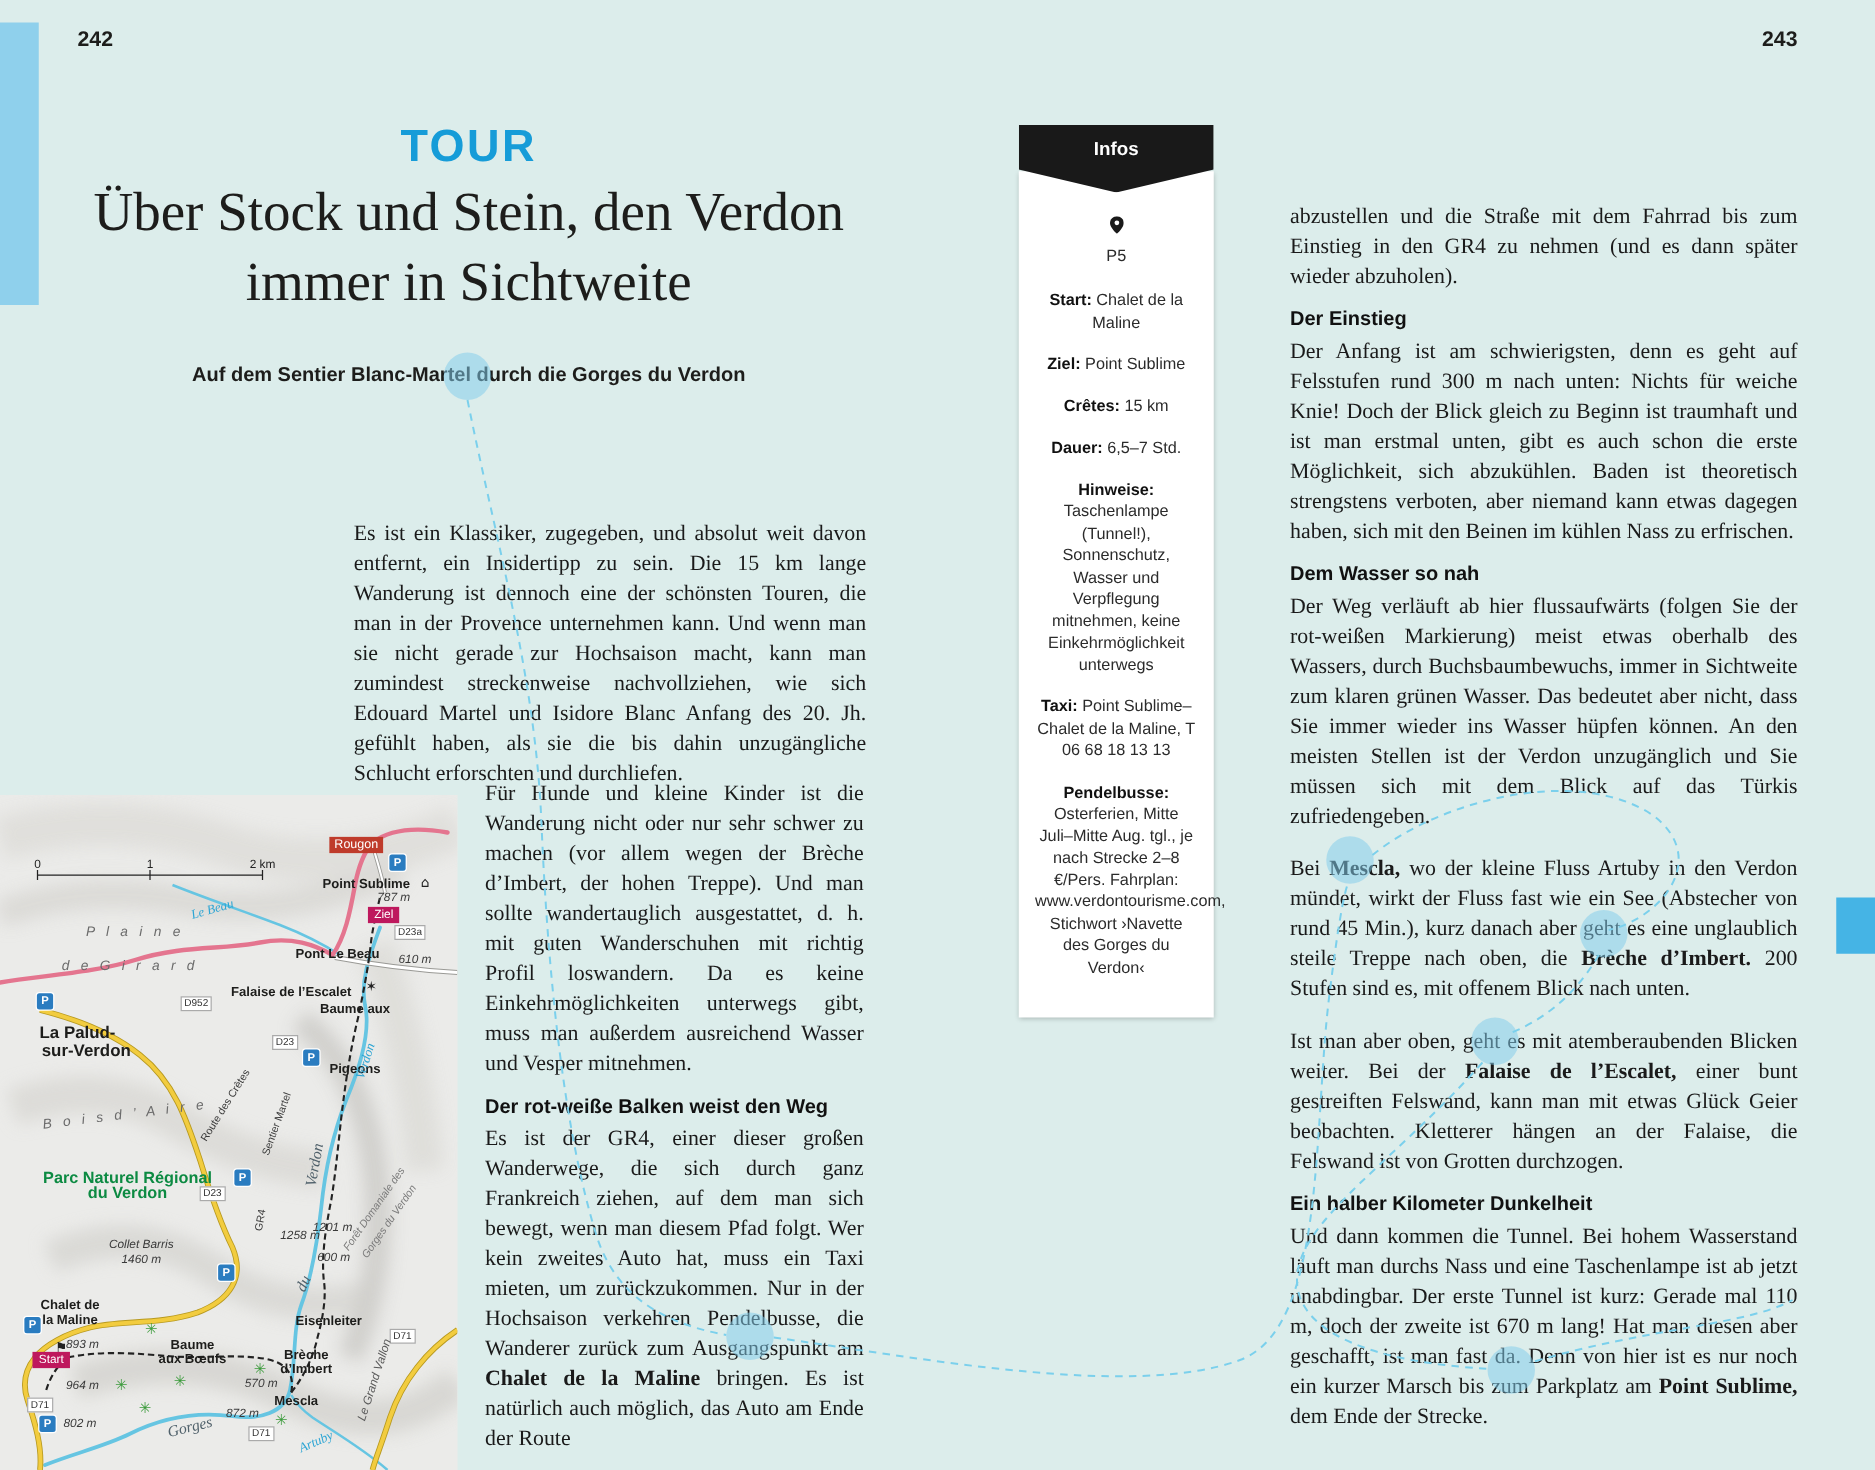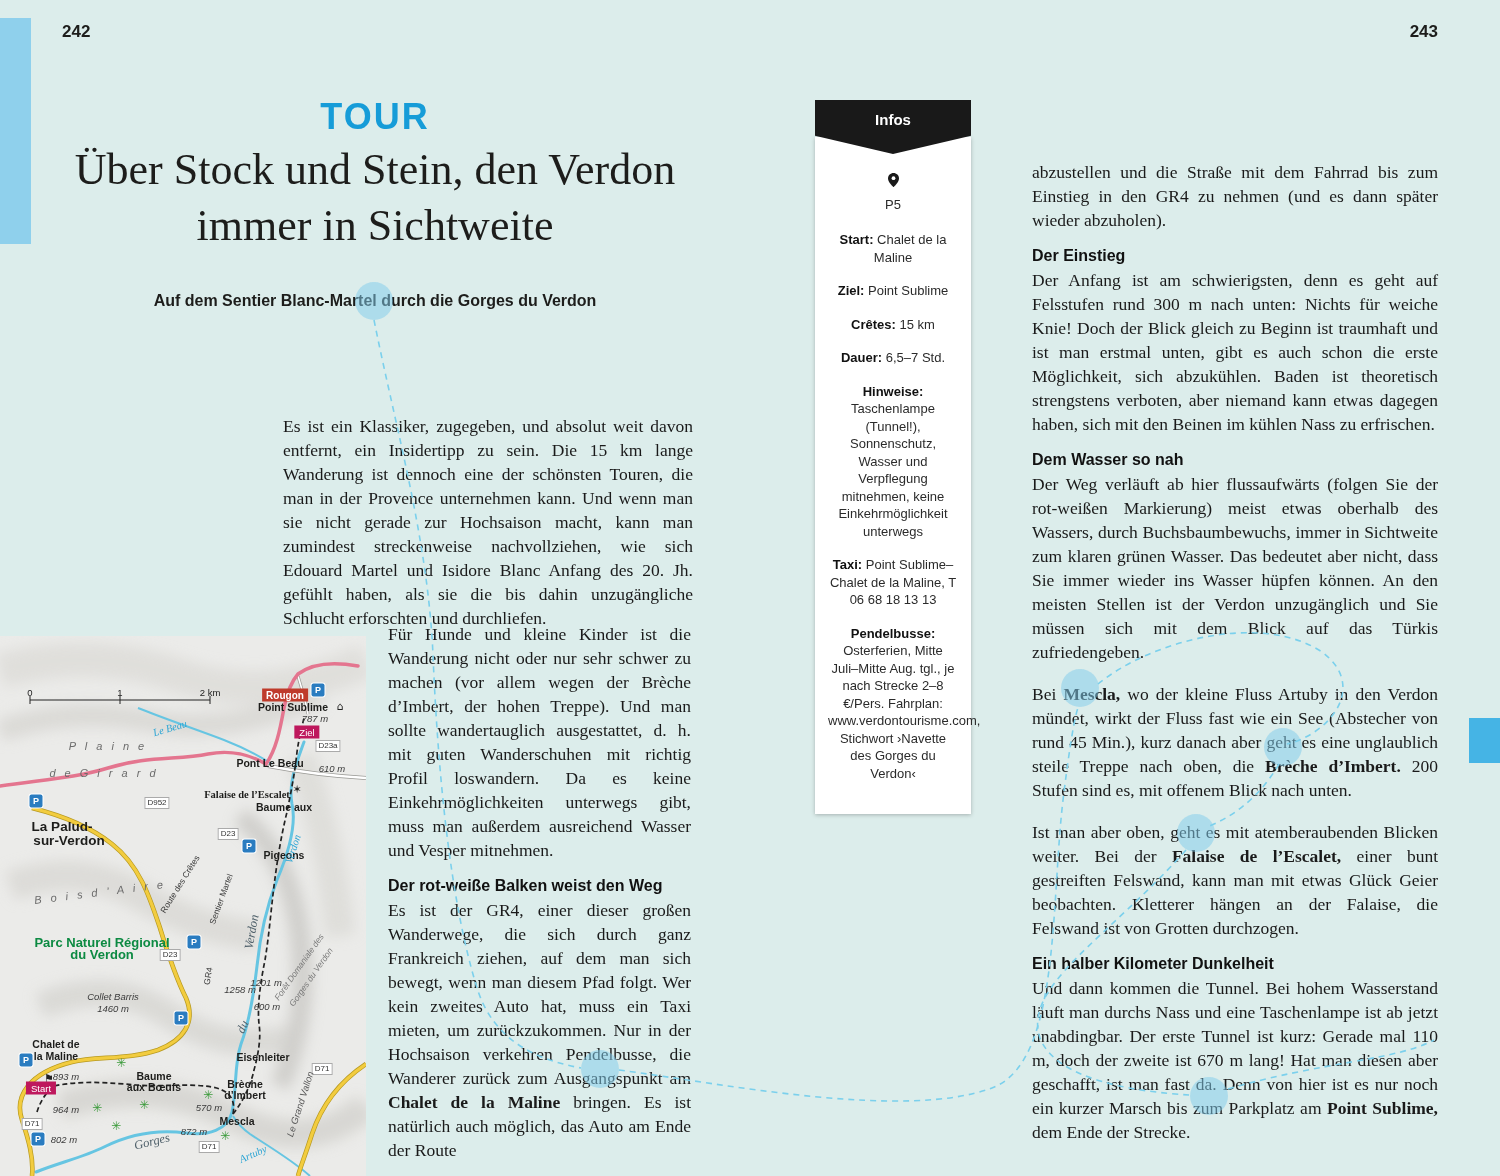--- a/index.html
+++ b/index.html
@@ -51,21 +51,21 @@
   .ml.elev{font-style:italic;font-size:9.5px;color:#3a3a3a;}
   .ml.terrain{font-style:italic;font-size:11px;color:#6b6b6b;letter-spacing:3px;}
   .ml.water{font-style:italic;font-size:10.5px;color:#2da5d4;font-family:"Liberation Serif",serif;}
   .ml.canyon{font-style:italic;font-size:12.5px;color:#50616b;font-family:"Liberation Serif",serif;}
   .ml.canyonSmall{font-style:italic;font-size:9.5px;color:#5a5a5a;}
   .ml.park{font-weight:bold;font-size:13px;color:#0c8a42;text-align:center;}
   .ml.forest{font-style:italic;font-size:8.5px;color:#7a7a7a;}
   .ml.smallrot{font-size:8.5px;color:#3a3a3a;}
   .ml.roadbox{font-size:8px;background:#fff;border:1px solid #aaa;padding:0 2px;color:#333;line-height:10px;}
   .ml.blackbox{font-weight:normal;font-size:9.5px;background:#be185d;color:#fff;padding:1px 5px;}
-  .ml.redbox{font-weight:bold;font-size:10px;background:#bf3b2b;color:#fff;padding:1px 4px;margin-top:19px;}
+  .ml.redbox{font-weight:normal;font-size:10px;background:#bf3b2b;color:#fff;padding:1px 4px;}
   .ml.scale{font-size:9.5px;color:#222;}
   .ml.poi{font-size:11px;color:#222;font-family:"DejaVu Sans",sans-serif;}
   .p-icon{position:absolute;width:13px;height:13px;background:#2a7cc0;color:#fff;
     font:bold 9px/13px "Liberation Sans",sans-serif;text-align:center;border-radius:2px;
     transform:translate(-50%,-50%);box-shadow:0 0 0 1px #fff;}
   .vp{position:absolute;transform:translate(-50%,-50%);color:#3c9b3c;
     font:12px "DejaVu Sans",sans-serif;}
 
   
   .overlay{position:absolute;left:0;top:0;z-index:5;pointer-events:none;}
@@ -178,21 +178,21 @@
       <div class="ml scale" style="left: 210px; top: 56px; transform: translate(-50%, -50%) rotate(0deg);">2 km</div>
       <div class="ml redbox" style="left: 285px; top: 40px; transform: translate(-50%, -50%) rotate(0deg);">Rougon</div>
       <div class="ml poi" style="left: 340px; top: 70px; transform: translate(-50%, -50%) rotate(0deg);">⌂</div>
       <div class="ml bold" style="left: 293px; top: 71px; transform: translate(-50%, -50%) rotate(0deg);">Point Sublime</div>
       <div class="ml elev" style="left: 315px; top: 82px; transform: translate(-50%, -50%) rotate(0deg);">787 m</div>
       <div class="ml blackbox" style="left: 307px; top: 96px; transform: translate(-50%, -50%) rotate(0deg);">Ziel</div>
       <div class="ml roadbox" style="left: 328px; top: 110px; transform: translate(-50%, -50%) rotate(0deg);">D23a</div>
       <div class="ml bold" style="left: 270px; top: 127px; transform: translate(-50%, -50%) rotate(0deg);">Pont Le Beau</div>
       <div class="ml elev" style="left: 332px; top: 132px; transform: translate(-50%, -50%) rotate(0deg);">610 m</div>
       <div class="ml poi" style="left: 297px; top: 153px; transform: translate(-50%, -50%) rotate(0deg);">✶</div>
-      <div class="ml bold" style="left: 247px; top: 158px; transform: translate(-50%, -50%) rotate(0deg); font-family: Liberation Serif, serif;">Falaise de l’Escalet</div>
+      <div class="ml bold" style="left: 233px; top: 158px; transform: translate(-50%, -50%) rotate(0deg);">Falaise de l’Escalet</div>
       <div class="ml bold" style="left: 284px; top: 171px; transform: translate(-50%, -50%) rotate(0deg);">Baume aux</div>
       <div class="ml bold" style="left: 284px; top: 182px; transform: translate(-50%, -50%) rotate(0deg); margin-top: 37px;">Pigeons</div>
       <div class="ml roadbox" style="left: 157px; top: 167px; transform: translate(-50%, -50%) rotate(0deg);">D952</div>
       <div class="ml town" style="left: 62px; top: 190px; transform: translate(-50%, -50%) rotate(0deg);">La Palud-</div>
       <div class="ml town" style="left: 69px; top: 204px; transform: translate(-50%, -50%) rotate(0deg);">sur-Verdon</div>
       <div class="ml roadbox" style="left: 228px; top: 198px; transform: translate(-50%, -50%) rotate(0deg);">D23</div>
       <div class="ml terrain" style="left: 108px; top: 110px; transform: translate(-50%, -50%) rotate(0deg);">P l a i n e</div>
       <div class="ml terrain" style="left: 104px; top: 137px; transform: translate(-50%, -50%) rotate(0deg);">d e  G i r a r d</div>
       <div class="ml water" style="left: 170px; top: 92px; transform: translate(-50%, -50%) rotate(-16deg);">Le Beau</div>
       <div class="ml terrain" style="left: 100px; top: 256px; transform: translate(-50%, -50%) rotate(-7deg);">B o i s  d ’ A i r e</div>

